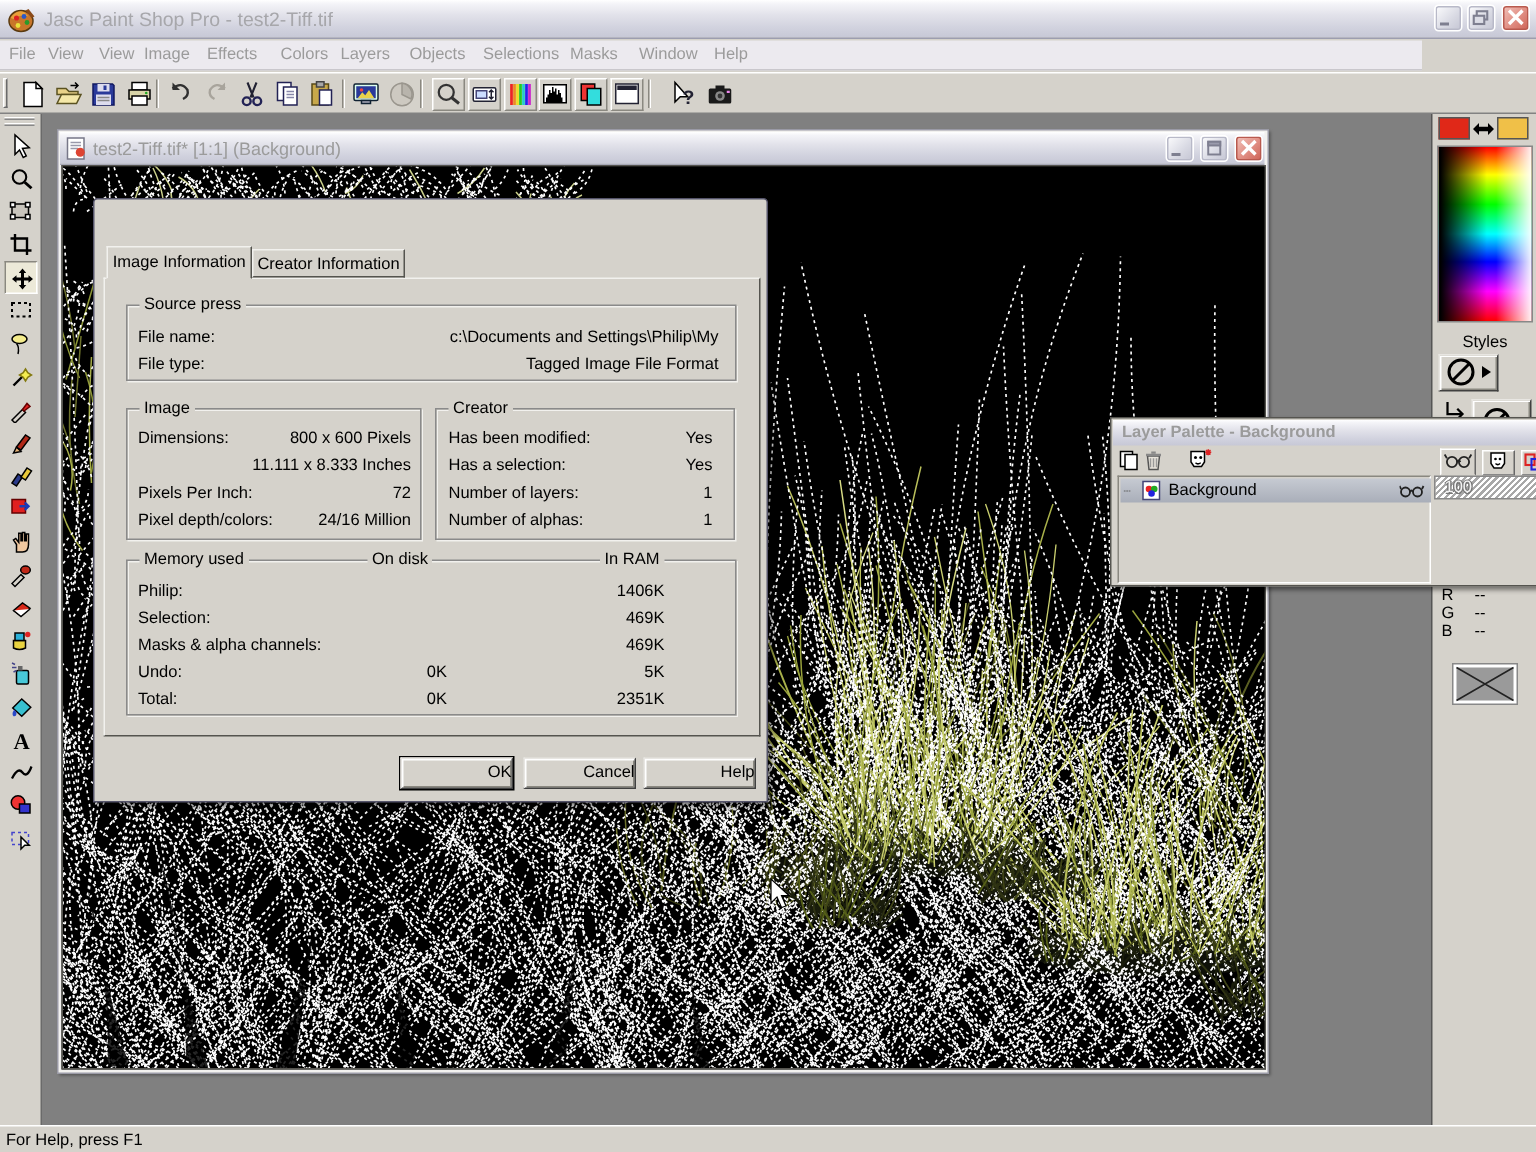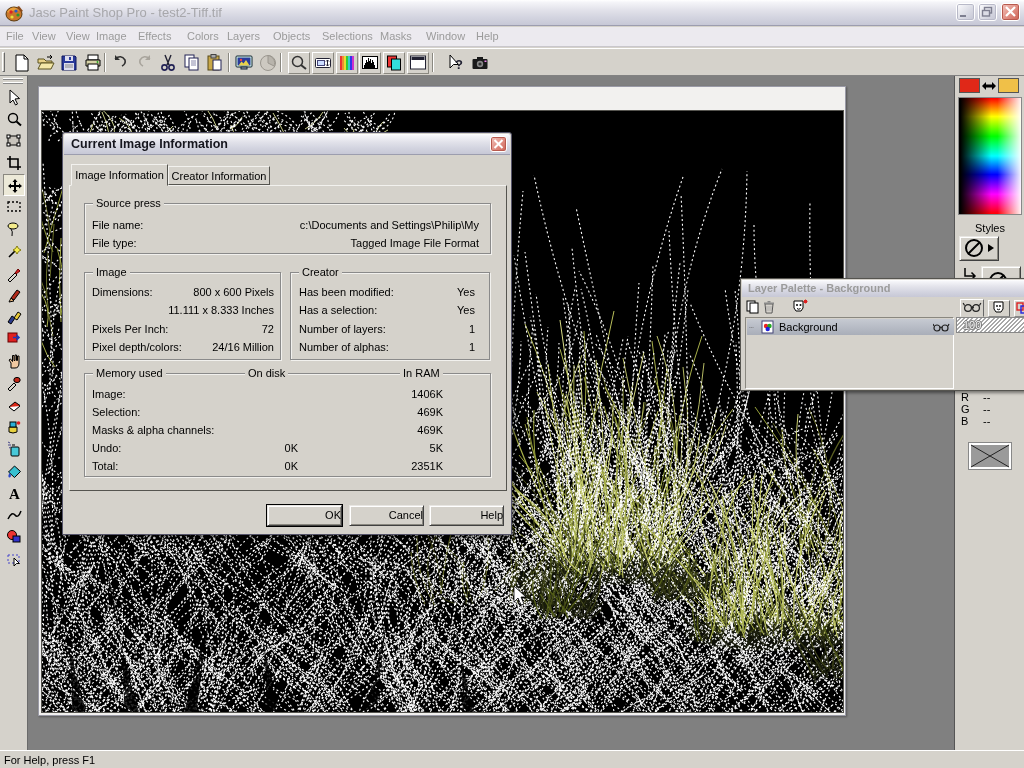--- a/index.html
+++ b/index.html
@@ -39,21 +39,21 @@
           <rect x="3.5" y="6.5" width="7" height="5.5" fill="#dcdde6"></rect>
         </g>
       </svg>
     </div>
  <div class="capbtn closebtn" style="left:1001px;top:3px">
       <svg width="17" height="16">
         <path d="M4 3 L13 12 M13 3 L4 12" stroke="#fff" stroke-width="2.2"></path>
       </svg>
     </div>
 </div>
-<div class="abs" style="left:0;top:27px;width:1024px;height:20px;background:#eceaef;border-bottom:1px solid #c9c7cc">
+<div class="abs" style="left:0;top:27px;width:948px;height:20px;background:#eceaef;border-bottom:1px solid #c9c7cc">
     <div class="abs g" style="left:6px;top:3px">File</div>
     <div class="abs g" style="left:32px;top:3px">View</div>
     <div class="abs g" style="left:66px;top:3px">View</div>
     <div class="abs g" style="left:96px;top:3px">Image</div>
     <div class="abs g" style="left:138px;top:3px">Effects</div>
     <div class="abs g" style="left:187px;top:3px">Colors</div>
     <div class="abs g" style="left:227px;top:3px">Layers</div>
     <div class="abs g" style="left:273px;top:3px">Objects</div>
     <div class="abs g" style="left:322px;top:3px">Selections</div>
     <div class="abs g" style="left:380px;top:3px">Masks</div>
@@ -366,20 +366,46 @@
       <div class="abs" style="left:6px;top:315px;color:#000;line-height:12px">R<br>G<br>B</div>
       <div class="abs" style="left:28px;top:315px;color:#000;line-height:12px">--<br>--<br>--</div>
       <div class="abs" style="left:13px;top:366px;width:44px;height:28px;background:#fff;border:1px solid #888">
         <svg width="42" height="26">
           <rect x="2" y="2" width="38" height="22" fill="#9a9a9a"></rect>
           <path d="M2 2 L40 24 M40 2 L2 24" stroke="#222"></path>
         </svg>
       </div>
     </div>
     <div class="abs" style="left:38px;top:10px;width:808px;height:630px;background:#f2f1ef;border:1px solid #9a9aa6;box-shadow:1px 1px 2px rgba(0,0,0,.35)">
+      <div class="abs tbgrad" style="left:1px;top:1px;width:803px;height:22px;border-bottom:1px solid #a8a9b8">
+        <svg class="abs" style="left:3px;top:3px" width="16" height="16">
+          <rect x="2" y="1" width="11" height="14" fill="#fff" stroke="#778"></rect>
+          <path d="M4 4 h7 M4 6 h7 M4 8 h5" stroke="#99a"></path>
+          <circle cx="10.5" cy="10.5" r="3" fill="#d43"></circle>
+        </svg>
+        <div class="abs" style="left:22px;top:4px;font-size:12px;color:#9b9b9b">test2-Tiff.tif* [1:1] (Background)</div>
+        <div class="capbtn" style="left:737px;top:2px;width:19px;height:18px">
+          <svg width="17" height="16">
+            <rect x="3" y="11" width="6" height="2" fill="#7e7f90"></rect>
+          </svg>
+        </div>
+        <div class="capbtn" style="left:760px;top:2px;width:19px;height:18px">
+          <svg width="17" height="16">
+            <g fill="none" stroke="#7e7f90" stroke-width="1.3">
+              <rect x="4.5" y="3.5" width="8" height="8.5"></rect>
+              <rect x="4.5" y="3.5" width="8" height="2.5" fill="#9a9bac"></rect>
+            </g>
+          </svg>
+        </div>
+        <div class="capbtn closebtn" style="left:783px;top:2px;width:19px;height:18px">
+          <svg width="17" height="16">
+            <path d="M4 3 L13 12 M13 3 L4 12" stroke="#fff" stroke-width="2.2"></path>
+          </svg>
+        </div>
+      </div>
       <div class="abs" style="left:2px;top:23px;width:803px;height:603px;border:1px solid #55544f;background:#000">
         <svg width="801" height="601" viewBox="0 0 801 601">
 <rect width="801" height="601" fill="#000"></rect>
 <ellipse cx="575" cy="458" rx="72" ry="16" fill="#0e1008"></ellipse>
           <ellipse cx="730" cy="522" rx="88" ry="18" fill="#0e1008"></ellipse>
           <ellipse cx="645" cy="478" rx="42" ry="12" fill="#0e1008"></ellipse>
           <ellipse cx="500" cy="470" rx="40" ry="10" fill="#0e1008"></ellipse>
 <g fill="none">
 <path d="M569 452Q599 396 628 338" stroke="#98a23c" stroke-width="1"></path>
 <path d="M537 458Q513 398 532 336" stroke="#98a23c" stroke-width="1"></path>
@@ -3856,28 +3882,20 @@
             <rect x="2" y="2" width="6" height="7" fill="none" stroke="#d22" stroke-width="1.4"></rect>
             <rect x="6" y="5" width="6" height="7" fill="none" stroke="#22d" stroke-width="1.4"></rect>
           </svg>
         </div>
         <div class="abs" style="left:0px;top:19px;width:75px;height:16px;background:repeating-linear-gradient(135deg,#fff 0 1.5px,#a8a8a8 1.5px 3px);border:1px solid #888">
           <div class="abs" style="left:6px;top:1px;color:#f4f4f4;text-shadow:1px 0 0 #777,-1px 0 0 #777,0 1px 0 #777,0 -1px 0 #777">100</div>
         </div>
       </div>
     </div>
     <div class="abs" style="left:62px;top:56px;width:450px;height:403px;background:#d5d2cb;border:1px solid #55546a;border-radius:3px 3px 0 0;box-shadow:3px 3px 5px rgba(0,0,0,.5)">
-      <div class="abs tbgrad" style="left:1px;top:1px;width:446px;height:21px;border-radius:2px 2px 0 0;border-bottom:1px solid #9c9dae">
-        <div class="abs" style="left:7px;top:3px;font-size:12.5px;font-weight:bold;color:#16161e">Current Image Information</div>
-        <div class="capbtn closebtn" style="left:426px;top:2px;width:17px;height:16px">
-          <svg width="15" height="14">
-            <path d="M3.5 3 L11.5 11 M11.5 3 L3.5 11" stroke="#fff" stroke-width="2"></path>
-          </svg>
-        </div>
-      </div>
       <div class="abs" style="left:6px;top:52px;width:438px;height:306px;background:#d5d2cb;border:1px solid;border-color:#f2f1ee #55544f #55544f #f2f1ee"></div>
       <div class="abs" style="left:8px;top:31px;width:97px;height:22px;background:#d5d2cb;border:1px solid;border-color:#f2f1ee #55544f #d5d2cb #f2f1ee;z-index:3;text-align:center;padding-top:4px">Image Information</div>
       <div class="abs" style="left:105px;top:33px;width:102px;height:19px;background:#d5d2cb;border:1px solid;border-color:#f2f1ee #55544f #55544f #f2f1ee;text-align:center;padding-top:3px">Creator Information</div>
       <div class="grp" style="left:21px;top:70px;width:407px;height:51px">
         <span>Source press</span>
         <div class="abs" style="left:7px;top:15px">File name:</div>
         <div class="abs" style="right:11px;top:15px">c:\Documents and Settings\Philip\My</div>
         <div class="abs" style="left:7px;top:33px">File type:</div>
         <div class="abs" style="right:11px;top:33px">Tagged Image File Format</div>
       </div>
@@ -3899,21 +3917,21 @@
         <div class="abs" style="right:14px;top:31px">Yes</div>
         <div class="abs" style="left:8px;top:50px">Number of layers:</div>
         <div class="abs" style="right:14px;top:50px">1</div>
         <div class="abs" style="left:8px;top:68px">Number of alphas:</div>
         <div class="abs" style="right:14px;top:68px">1</div>
       </div>
       <div class="grp" style="left:21px;top:240px;width:407px;height:104px">
         <span>Memory used</span>
         <span style="left:160px">On disk</span>
         <span style="left:315px">In RAM</span>
-        <div class="abs" style="left:7px;top:14px">Image:</div>
+        <div class="abs" style="left:7px;top:14px">Philip:</div>
         <div class="abs" style="left:295px;top:14px;width:63px;text-align:right">1406K</div>
         <div class="abs" style="left:7px;top:32px">Selection:</div>
         <div class="abs" style="left:295px;top:32px;width:63px;text-align:right">469K</div>
         <div class="abs" style="left:7px;top:50px">Masks &amp; alpha channels:</div>
         <div class="abs" style="left:295px;top:50px;width:63px;text-align:right">469K</div>
         <div class="abs" style="left:7px;top:68px">Undo:</div>
         <div class="abs" style="left:150px;top:68px;width:63px;text-align:right">0K</div>
         <div class="abs" style="left:295px;top:68px;width:63px;text-align:right">5K</div>
         <div class="abs" style="left:7px;top:86px">Total:</div>
         <div class="abs" style="left:150px;top:86px;width:63px;text-align:right">0K</div>

